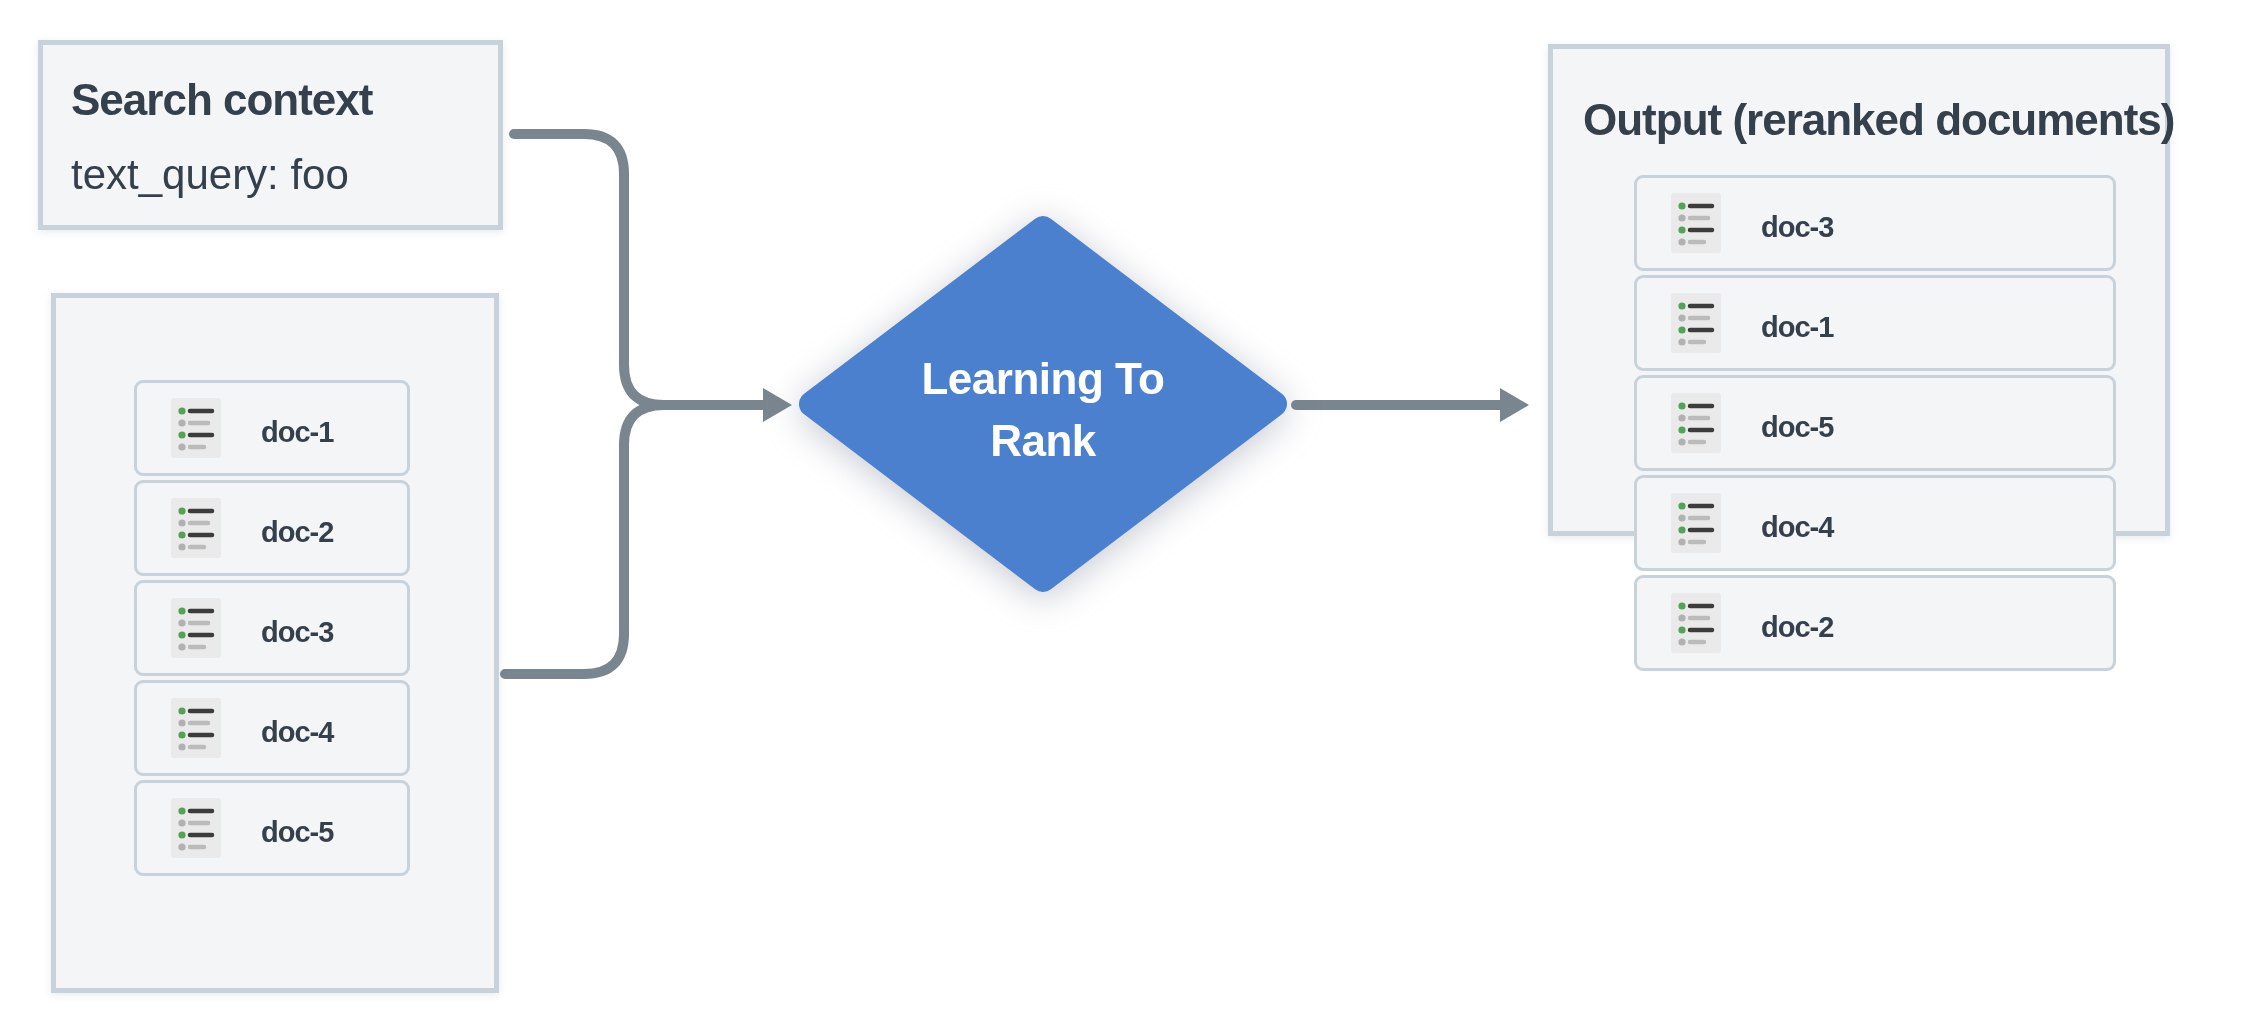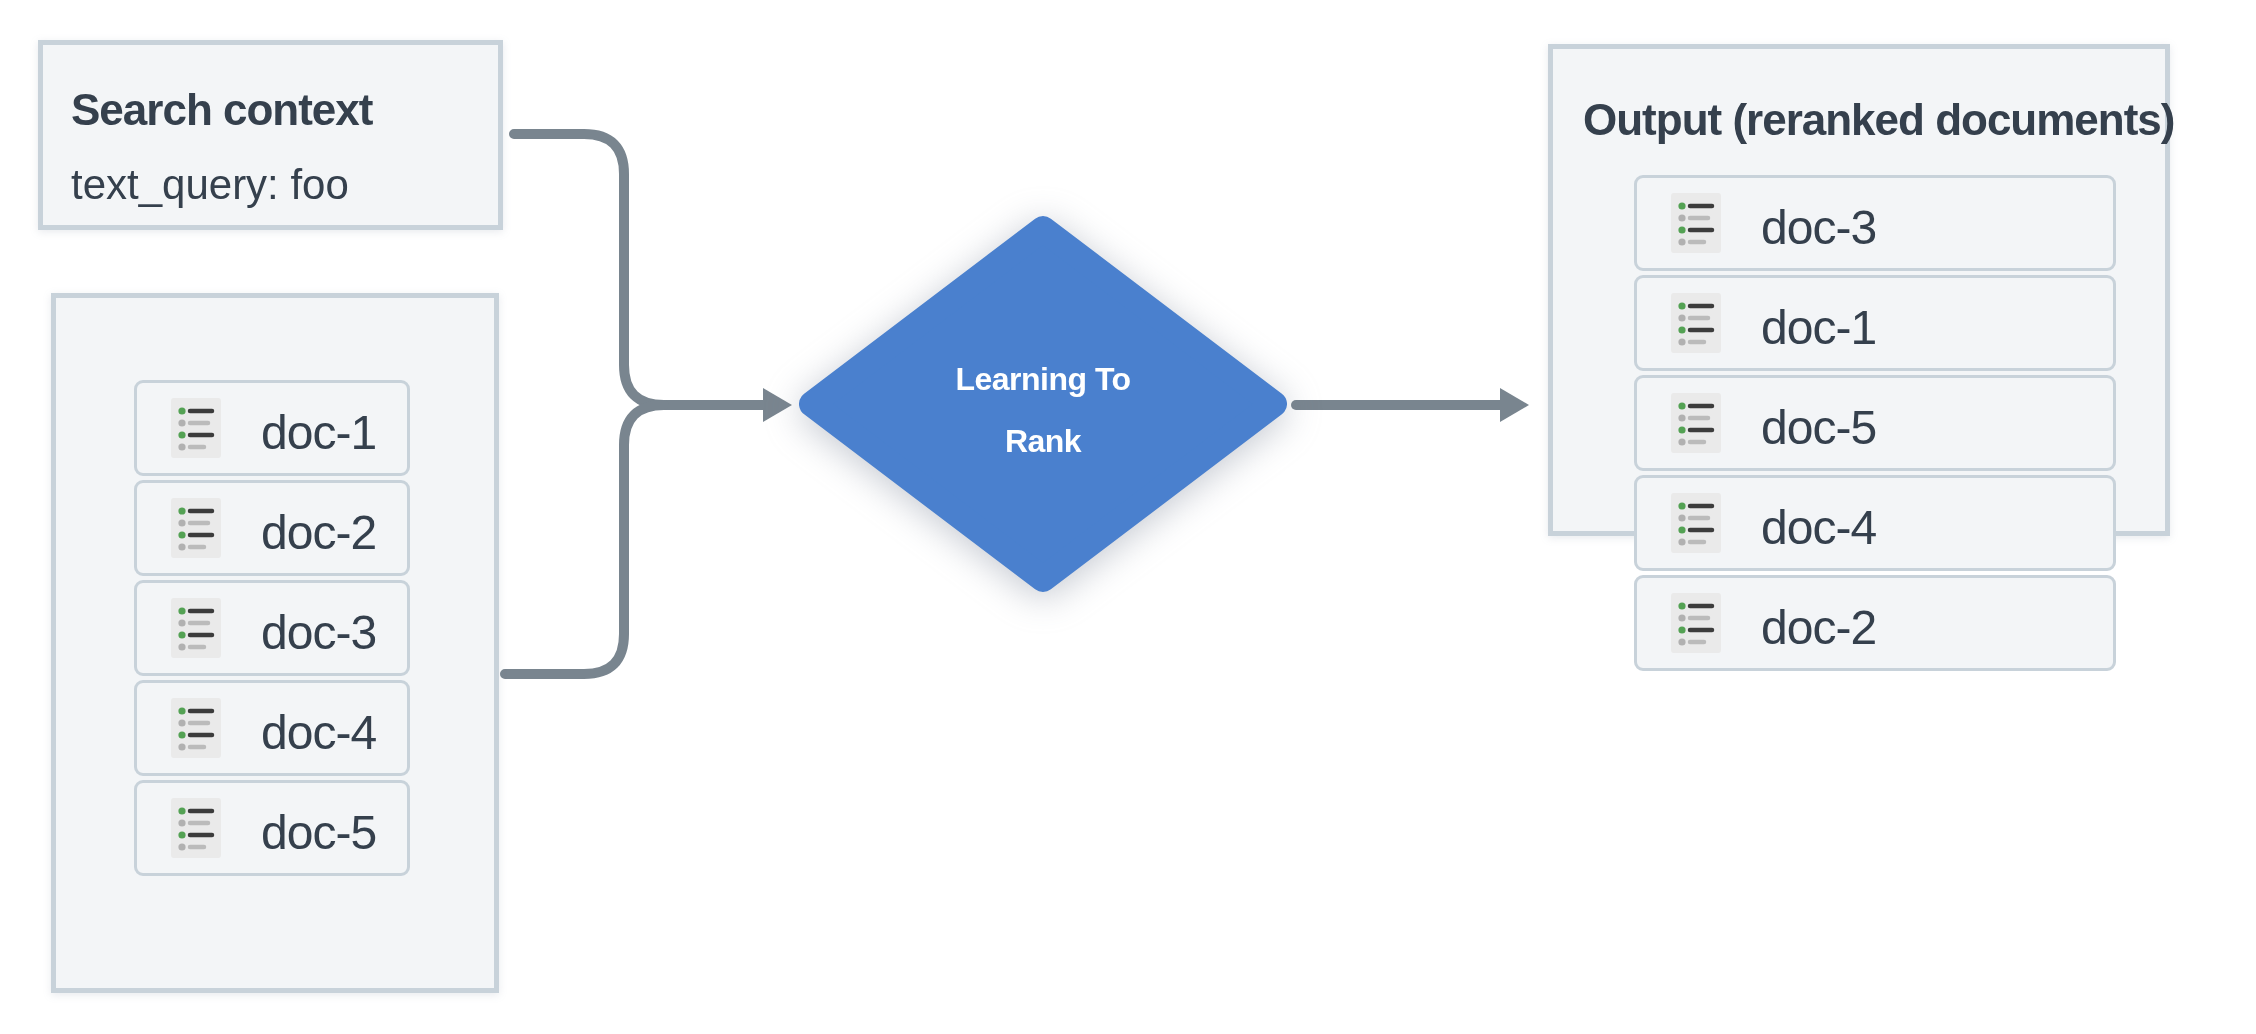--- a/index.html
+++ b/index.html
@@ -41,21 +41,21 @@
   }
   .box-title {
     font-size: 44px;
     font-weight: 700;
     letter-spacing: -1px;
     color: var(--text-dark, #35404D);
     white-space: nowrap;
   }
 
   .search-box { left: 38px; top: 40px; width: 465px; height: 190px; padding: 30px 28px; }
-  .search-box .box-title { margin-bottom: 26px; margin-top: 10px; }
+  .search-box .box-title { margin-bottom: 26px; }
   .query-text {
     font-size: 42px;
     font-weight: 400;
     color: var(--text-dark, #35404D);
     white-space: nowrap;
   }
 
   .input-box { left: 51px; top: 293px; width: 448px; height: 700px; padding: 32px 0 0 30px; }
   .input-box .doc-list { margin: 50px 0 0 48px; width: 276px; }
 
@@ -73,22 +73,22 @@
     padding-left: 34px;
   }
   .doc-icon { display: inline-flex; width: 50px; height: 60px; flex: 0 0 auto; }
   .ic-bg { fill: var(--icon-bg, #EAEAEA); }
   .ic-dot-green { fill: var(--icon-green, #54A254); }
   .ic-dot-gray { fill: var(--icon-gray-dot, #B1B1B1); }
   .ic-ln-dark { stroke: var(--icon-line-dark, #3C3C3C); stroke-width: 4.5; stroke-linecap: round; }
   .ic-ln-gray { stroke: var(--icon-line-gray, #BBBBBB); stroke-width: 4.5; stroke-linecap: round; }
   .doc-label {
     margin-left: 40px;
-    font-size: 48px;
-    font-weight: 400;
+    font-size: 29px;
+    font-weight: 700;
     letter-spacing: -1px;
     color: var(--text-dark, #35404D);
     margin-top: 9px;
   }
 
   
   .diamond-wrap {
     position: absolute; left: 790px; top: 215px;
     width: 506px; height: 390px;
     z-index: 1;
@@ -100,21 +100,21 @@
     stroke: var(--diamond-blue, #4A80CE);
     stroke-width: 26;
     stroke-linejoin: round;
   }
   .diamond-label {
     position: absolute; left: 0; top: 0;
     width: 506px; height: 390px;
     display: flex; flex-direction: column;
     align-items: center; justify-content: center;
     text-align: center;
-    font-size: 32px; font-weight: 700; letter-spacing: -0.5px;
+    font-size: 44px; font-weight: 700; letter-spacing: -0.5px;
     line-height: 62px;
     color: var(--diamond-text, #FFFFFF);
   }
 </style>
 </head>
 <body>
 
 <div class="canvas">
 
   <svg class="connectors" viewBox="0 0 2256 1034">

